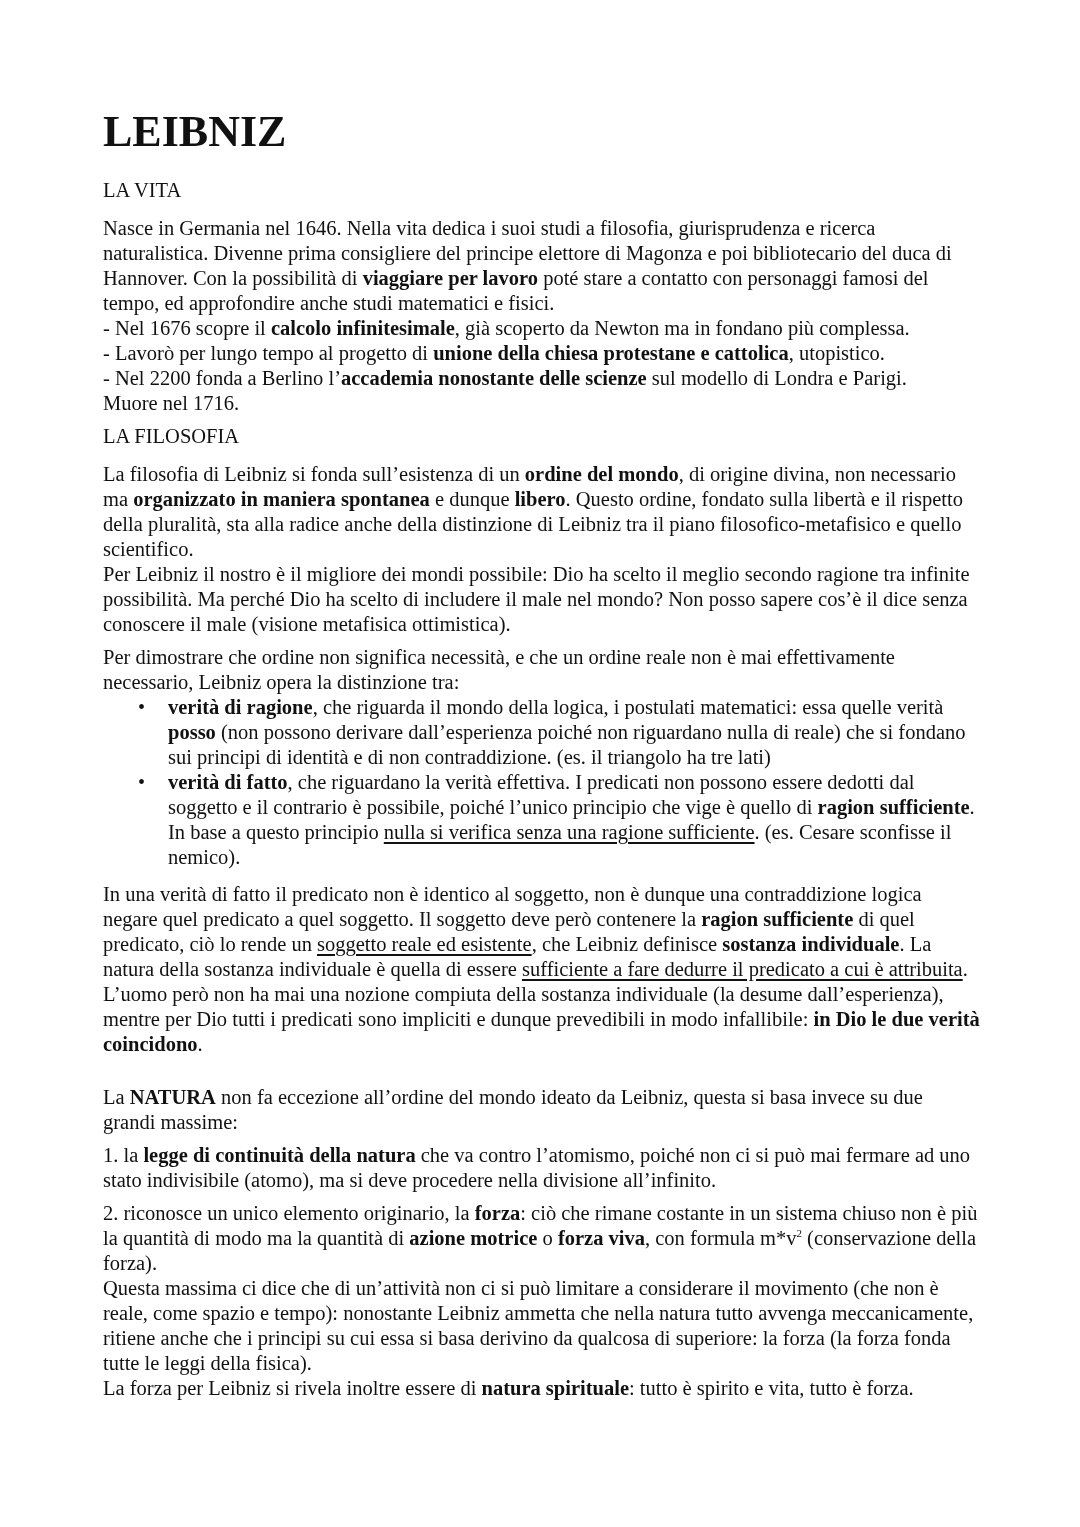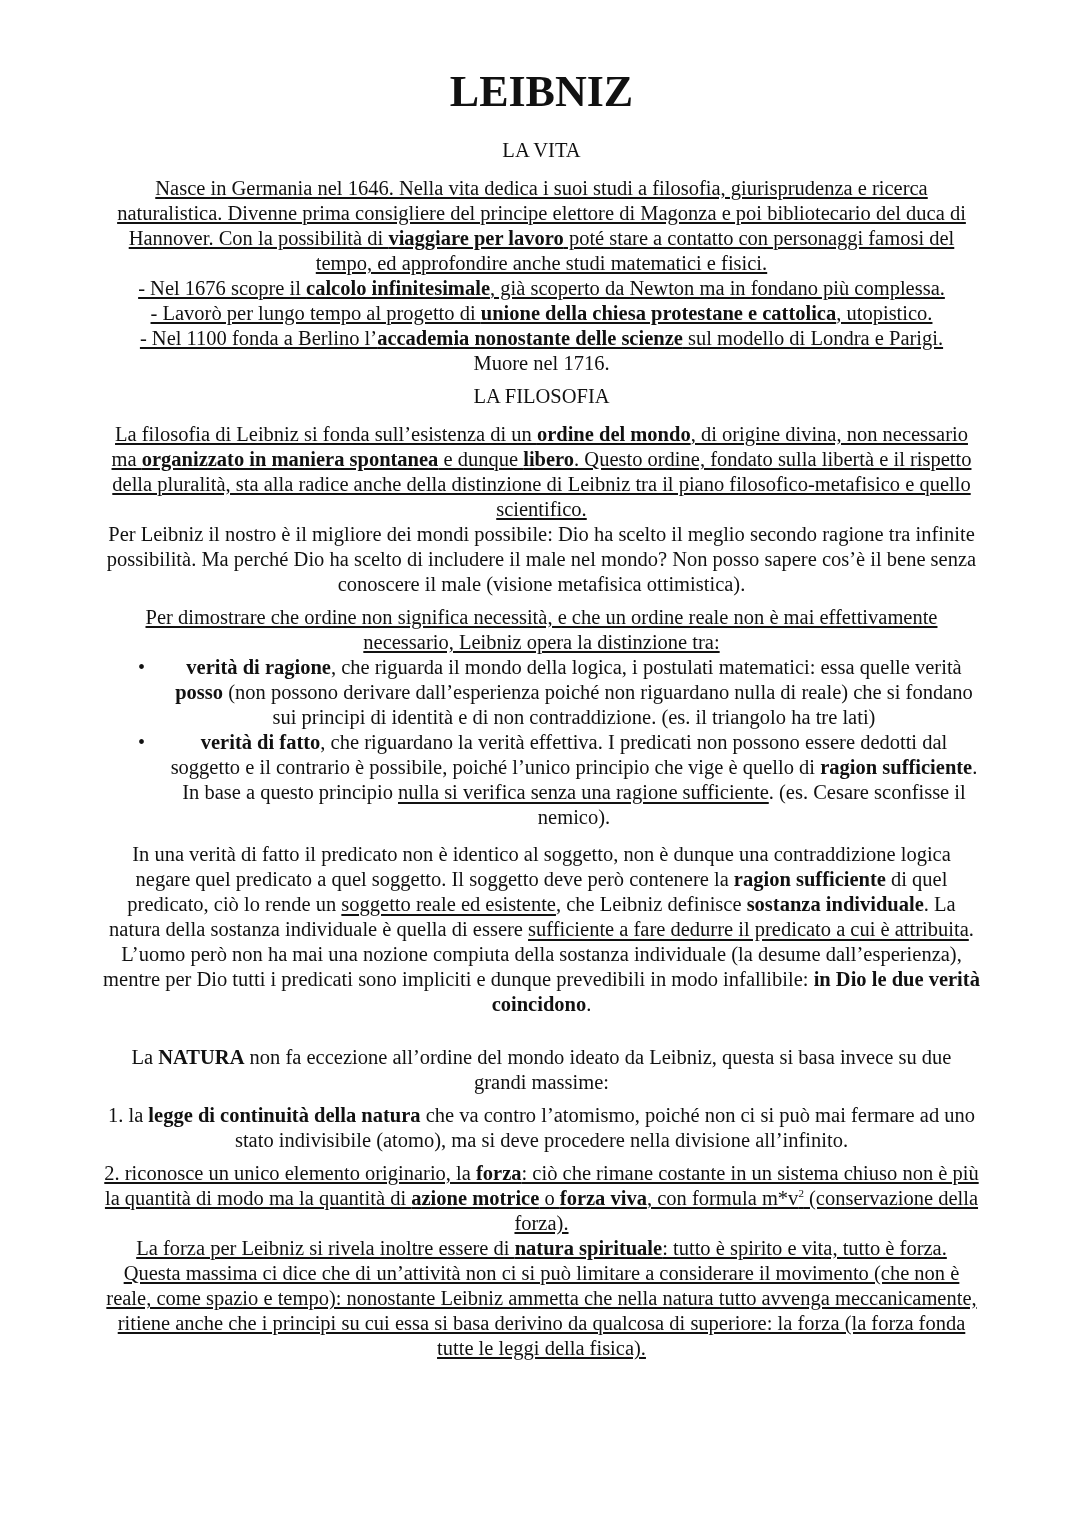--- a/index.html
+++ b/index.html
@@ -1,34 +1,34 @@
 <!DOCTYPE html>
 <html><head>
 <meta charset="utf-8">
 <style>
   html, body { margin: 0; padding: 0; background: #ffffff; }
   body {
     width: 1080px; height: 1527px; overflow: hidden;
     font-family: "Liberation Serif", serif;
     color: #111111;
   }
-  .page { position: relative; padding: 60px 0 0 103px; width: 877px; text-align: center; }
+  .page { position: relative; padding: 100px 0 0 103px; width: 877px; }
   .title {
     font-weight: bold; font-size: 44px; line-height: 52px;
     margin: 6px 0 20px 0; letter-spacing: 0px;
   }
   .heading {
     font-weight: normal; font-size: 20.5px; line-height: 24px;
     margin: 0 0 14px 0;
   }
   p, li {
     font-size: 20.5px; line-height: 25px; margin: 0;
   }
   .para { margin-bottom: 8px; }
-  .nogap { margin-bottom: 0; text-decoration: underline; }
+  .nogap { margin-bottom: 0; }
   .gap-lg { margin-bottom: 28px; }
   ul.bullets { list-style: none; margin: 0 0 12px 0; padding: 0 0 0 65px; }
   ul.bullets li { position: relative; }
   ul.bullets li::before {
     content: "•"; position: absolute; left: -30px; top: 0; font-size: 20px;
   }
   .b { font-weight: bold; }
   .u { text-decoration: underline; text-underline-offset: 3px; }
   sup.sup { font-size: 11px; vertical-align: super; line-height: 0; }
 </style>
@@ -37,38 +37,38 @@
 
 <div class="page">
   <h1 class="title">LEIBNIZ</h1>
 
   <section>
     <h2 class="heading">LA VITA</h2>
     <div>
         <p class="nogap"><span>Nasce in Germania nel 1646. Nella vita dedica i suoi studi a filosofia, giurisprudenza e ricerca naturalistica. Divenne prima consigliere del principe elettore di Magonza e poi bibliotecario del duca di Hannover. Con la possibilità di </span><span class="b">viaggiare per lavoro</span><span> poté stare a contatto con personaggi famosi del tempo, ed approfondire anche studi matematici e fisici.</span></p>
         <p class="nogap"><span>- Nel 1676 scopre il </span><span class="b">calcolo infinitesimale</span><span>, già scoperto da Newton ma in fondano più complessa.</span></p>
         <p class="nogap"><span>- Lavorò per lungo tempo al progetto di </span><span class="b">unione della chiesa protestane e cattolica</span><span>, utopistico.</span></p>
-        <p class="nogap"><span>- Nel 1100 fonda a Berlino l’</span><span class="b">accademia nonostante delle scienze</span><span> sul modello di Londra e Parigi.</span></p>
+        <p class="nogap"><span>- Nel 2200 fonda a Berlino l’</span><span class="b">accademia nonostante delle scienze</span><span> sul modello di Londra e Parigi.</span></p>
         <p class="para"><span>Muore nel 1716.</span></p>
       </div>
   </section>
 
   <section>
     <h2 class="heading">LA FILOSOFIA</h2>
     <div>
         <p class="nogap"><span>La filosofia di Leibniz si fonda sull’esistenza di un </span><span class="b">ordine del mondo</span><span>, di origine divina, non necessario ma </span><span class="b">organizzato in maniera spontanea</span><span> e dunque </span><span class="b">libero</span><span>. Questo ordine, fondato sulla libertà e il rispetto della pluralità, sta alla radice anche della distinzione di Leibniz tra il piano filosofico-metafisico e quello scientifico.</span></p>
-        <p class="para"><span>Per Leibniz il nostro è il migliore dei mondi possibile: Dio ha scelto il meglio secondo ragione tra infinite possibilità. Ma perché Dio ha scelto di includere il male nel mondo? Non posso sapere cos’è il bene senza conoscere il male (visione metafisica ottimistica).</span></p>
+        <p class="para"><span>Per Leibniz il nostro è il migliore dei mondi possibile: Dio ha scelto il meglio secondo ragione tra infinite possibilità. Ma perché Dio ha scelto di includere il male nel mondo? Non posso sapere cos’è il dice senza conoscere il male (visione metafisica ottimistica).</span></p>
         <p class="nogap"><span>Per dimostrare che ordine non significa necessità, e che un ordine reale non è mai effettivamente necessario, Leibniz opera la distinzione tra:</span></p>
       </div>
     <ul class="bullets">
         <li><span class="b">verità di ragione</span><span>, che riguarda il mondo della logica, i postulati matematici: essa quelle verità </span><span class="b">posso</span><span> (non possono derivare dall’esperienza poiché non riguardano nulla di reale) che si fondano sui principi di identità e di non contraddizione. (es. il triangolo ha tre lati)</span></li>
         <li><span class="b">verità di fatto</span><span>, che riguardano la verità effettiva. I predicati non possono essere dedotti dal soggetto e il contrario è possibile, poiché l’unico principio che vige è quello di </span><span class="b">ragion sufficiente</span><span>. In base a questo principio </span><span class="u">nulla si verifica senza una ragione sufficiente</span><span>. (es. Cesare sconfisse il nemico).</span></li>
       </ul>
     <div>
         <p class="gap-lg"><span>In una verità di fatto il predicato non è identico al soggetto, non è dunque una contraddizione logica negare quel predicato a quel soggetto. Il soggetto deve però contenere la </span><span class="b">ragion sufficiente</span><span> di quel predicato, ciò lo rende un </span><span class="u">soggetto reale ed esistente</span><span>, che Leibniz definisce </span><span class="b">sostanza individuale</span><span>. La natura della sostanza individuale è quella di essere </span><span class="u">sufficiente a fare dedurre il predicato a cui è attribuita</span><span>. L’uomo però non ha mai una nozione compiuta della sostanza individuale (la desume dall’esperienza), mentre per Dio tutti i predicati sono impliciti e dunque prevedibili in modo infallibile: </span><span class="b">in Dio le due verità coincidono</span><span>.</span></p>
         <p class="para"><span>La </span><span class="b">NATURA</span><span> non fa eccezione all’ordine del mondo ideato da Leibniz, questa si basa invece su due grandi massime:</span></p>
         <p class="para"><span>1. la </span><span class="b">legge di continuità della natura</span><span> che va contro l’atomismo, poiché non ci si può mai fermare ad uno stato indivisibile (atomo), ma si deve procedere nella divisione all’infinito.</span></p>
         <p class="nogap"><span>2. riconosce un unico elemento originario, la </span><span class="b">forza</span><span>: ciò che rimane costante in un sistema chiuso non è più la quantità di modo ma la quantità di </span><span class="b">azione motrice</span><span> o </span><span class="b">forza viva</span><span>, con formula m*v</span><sup class="sup">2</sup><span> (conservazione della forza).</span></p>
+        <p class="nogap"><span>Questa massima ci dice che di un’attività non ci si può limitare a considerare il movimento (che non è reale, come spazio e tempo): nonostante Leibniz ammetta che nella natura tutto avvenga meccanicamente, ritiene anche che i principi su cui essa si basa derivino da qualcosa di superiore: la forza (la forza fonda tutte le leggi della fisica).</span></p>
         <p class="nogap"><span>La forza per Leibniz si rivela inoltre essere di </span><span class="b">natura spirituale</span><span>: tutto è spirito e vita, tutto è forza.</span></p>
-        <p class="nogap"><span>Questa massima ci dice che di un’attività non ci si può limitare a considerare il movimento (che non è reale, come spazio e tempo): nonostante Leibniz ammetta che nella natura tutto avvenga meccanicamente, ritiene anche che i principi su cui essa si basa derivino da qualcosa di superiore: la forza (la forza fonda tutte le leggi della fisica).</span></p>
       </div>
   </section>
 </div>
 
 </body></html>

